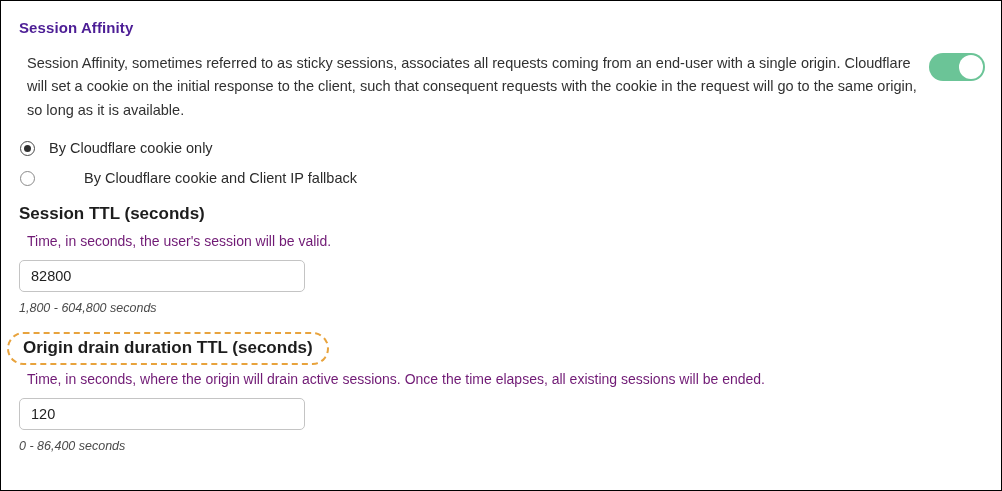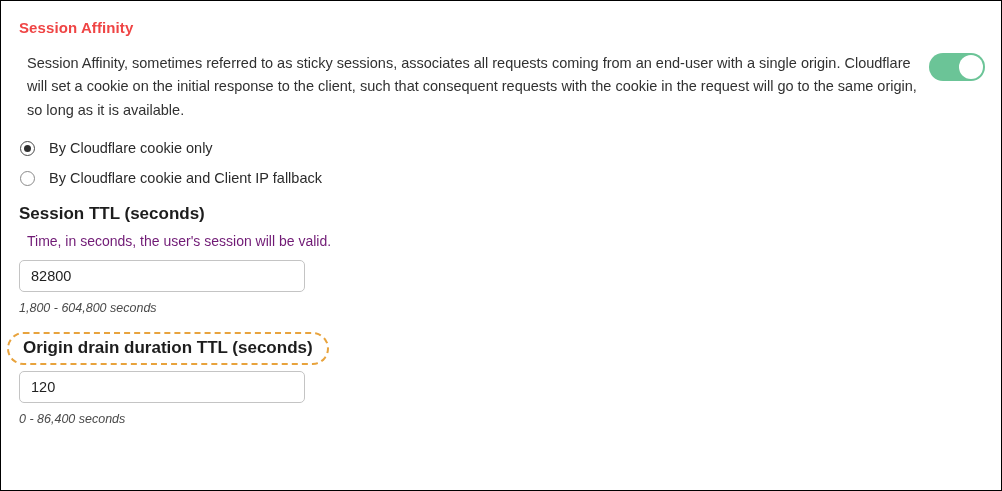--- a/index.html
+++ b/index.html
@@ -25,21 +25,21 @@
     left: 0;
     top: 0;
     right: 0;
     bottom: 0;
     padding: 18px 18px 0 18px;
     box-sizing: border-box;
   }
   .section-title {
     font-size: 15px;
     font-weight: bold;
-    color: #ef4444;
+    color: #4c1d95;
     letter-spacing: 0.1px;
     margin: 0 0 16px 0;
   }
   .description {
     font-size: 14.5px;
     color: #313131;
     line-height: 1.62;
     max-width: 890px;
     margin: 0 0 18px 8px;
   }
@@ -67,21 +67,21 @@
   
   .radio-group {
     margin: 0 0 18px 0;
   }
   .radio-row {
     display: flex;
     align-items: center;
     margin-bottom: 14px;
     cursor: pointer;
   }
-  .radio-row:last-child { margin-bottom: 7px; }
+  .radio-row:last-child { margin-bottom: 7px; gap: 35px; }
   .radio {
     width: 15px;
     height: 15px;
     border-radius: 50%;
     border: 1px solid #8a8a8a;
     background: #ffffff;
     box-sizing: border-box;
     position: relative;
     flex: 0 0 auto;
     margin-left: 1px;
@@ -173,18 +173,19 @@
 
     <div class="block block-ttl">
       <div class="field-label">Session TTL (seconds)</div>
       <div class="field-help">Time, in seconds, the user's session will be valid.</div>
       <input class="text-input" type="text" value="82800" style="">
       <div class="range-hint">1,800 - 604,800 seconds</div>
     </div>
 
     <div class="block">
       <div class="field-label highlighted">Origin drain duration TTL (seconds)</div>
+      <div class="field-help">Time, in seconds, where the origin will drain active sessions. Once the time elapses, all existing sessions will be ended.</div>
       <input class="text-input" type="text" value="120" style="">
       <div class="range-hint">0 - 86,400 seconds</div>
     </div>
 
   </div>
 </div>
 
 </body></html>

